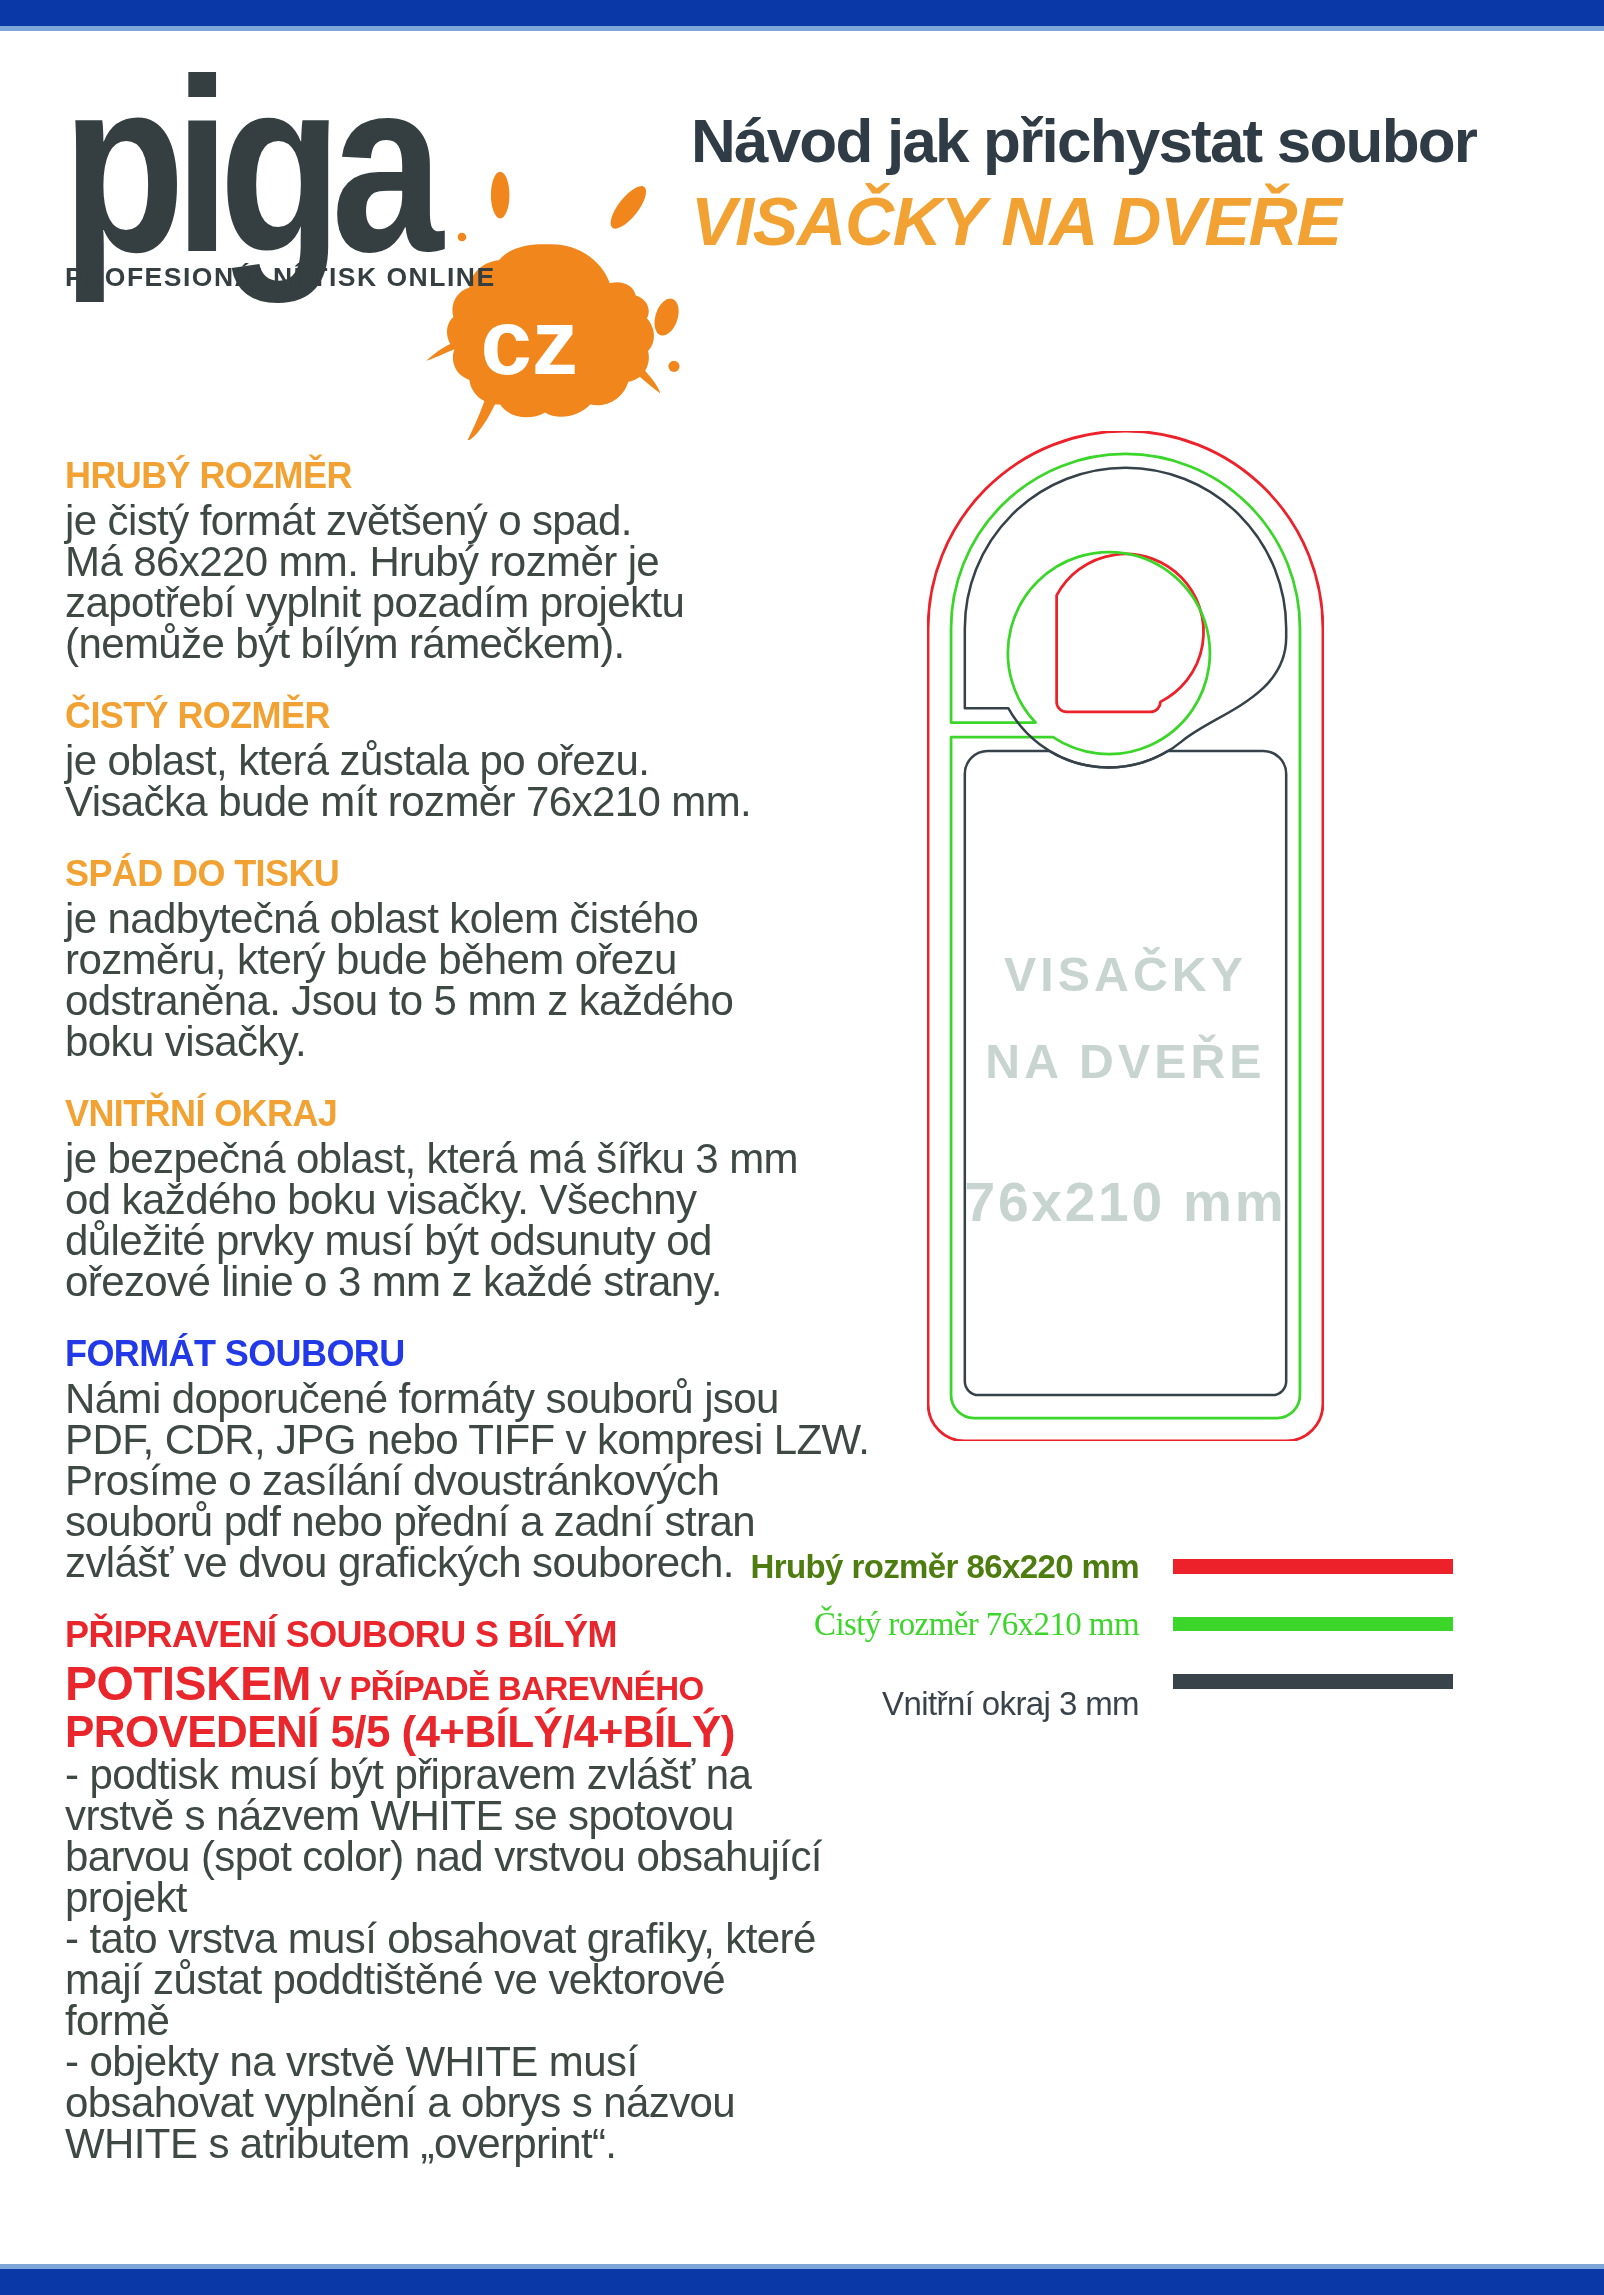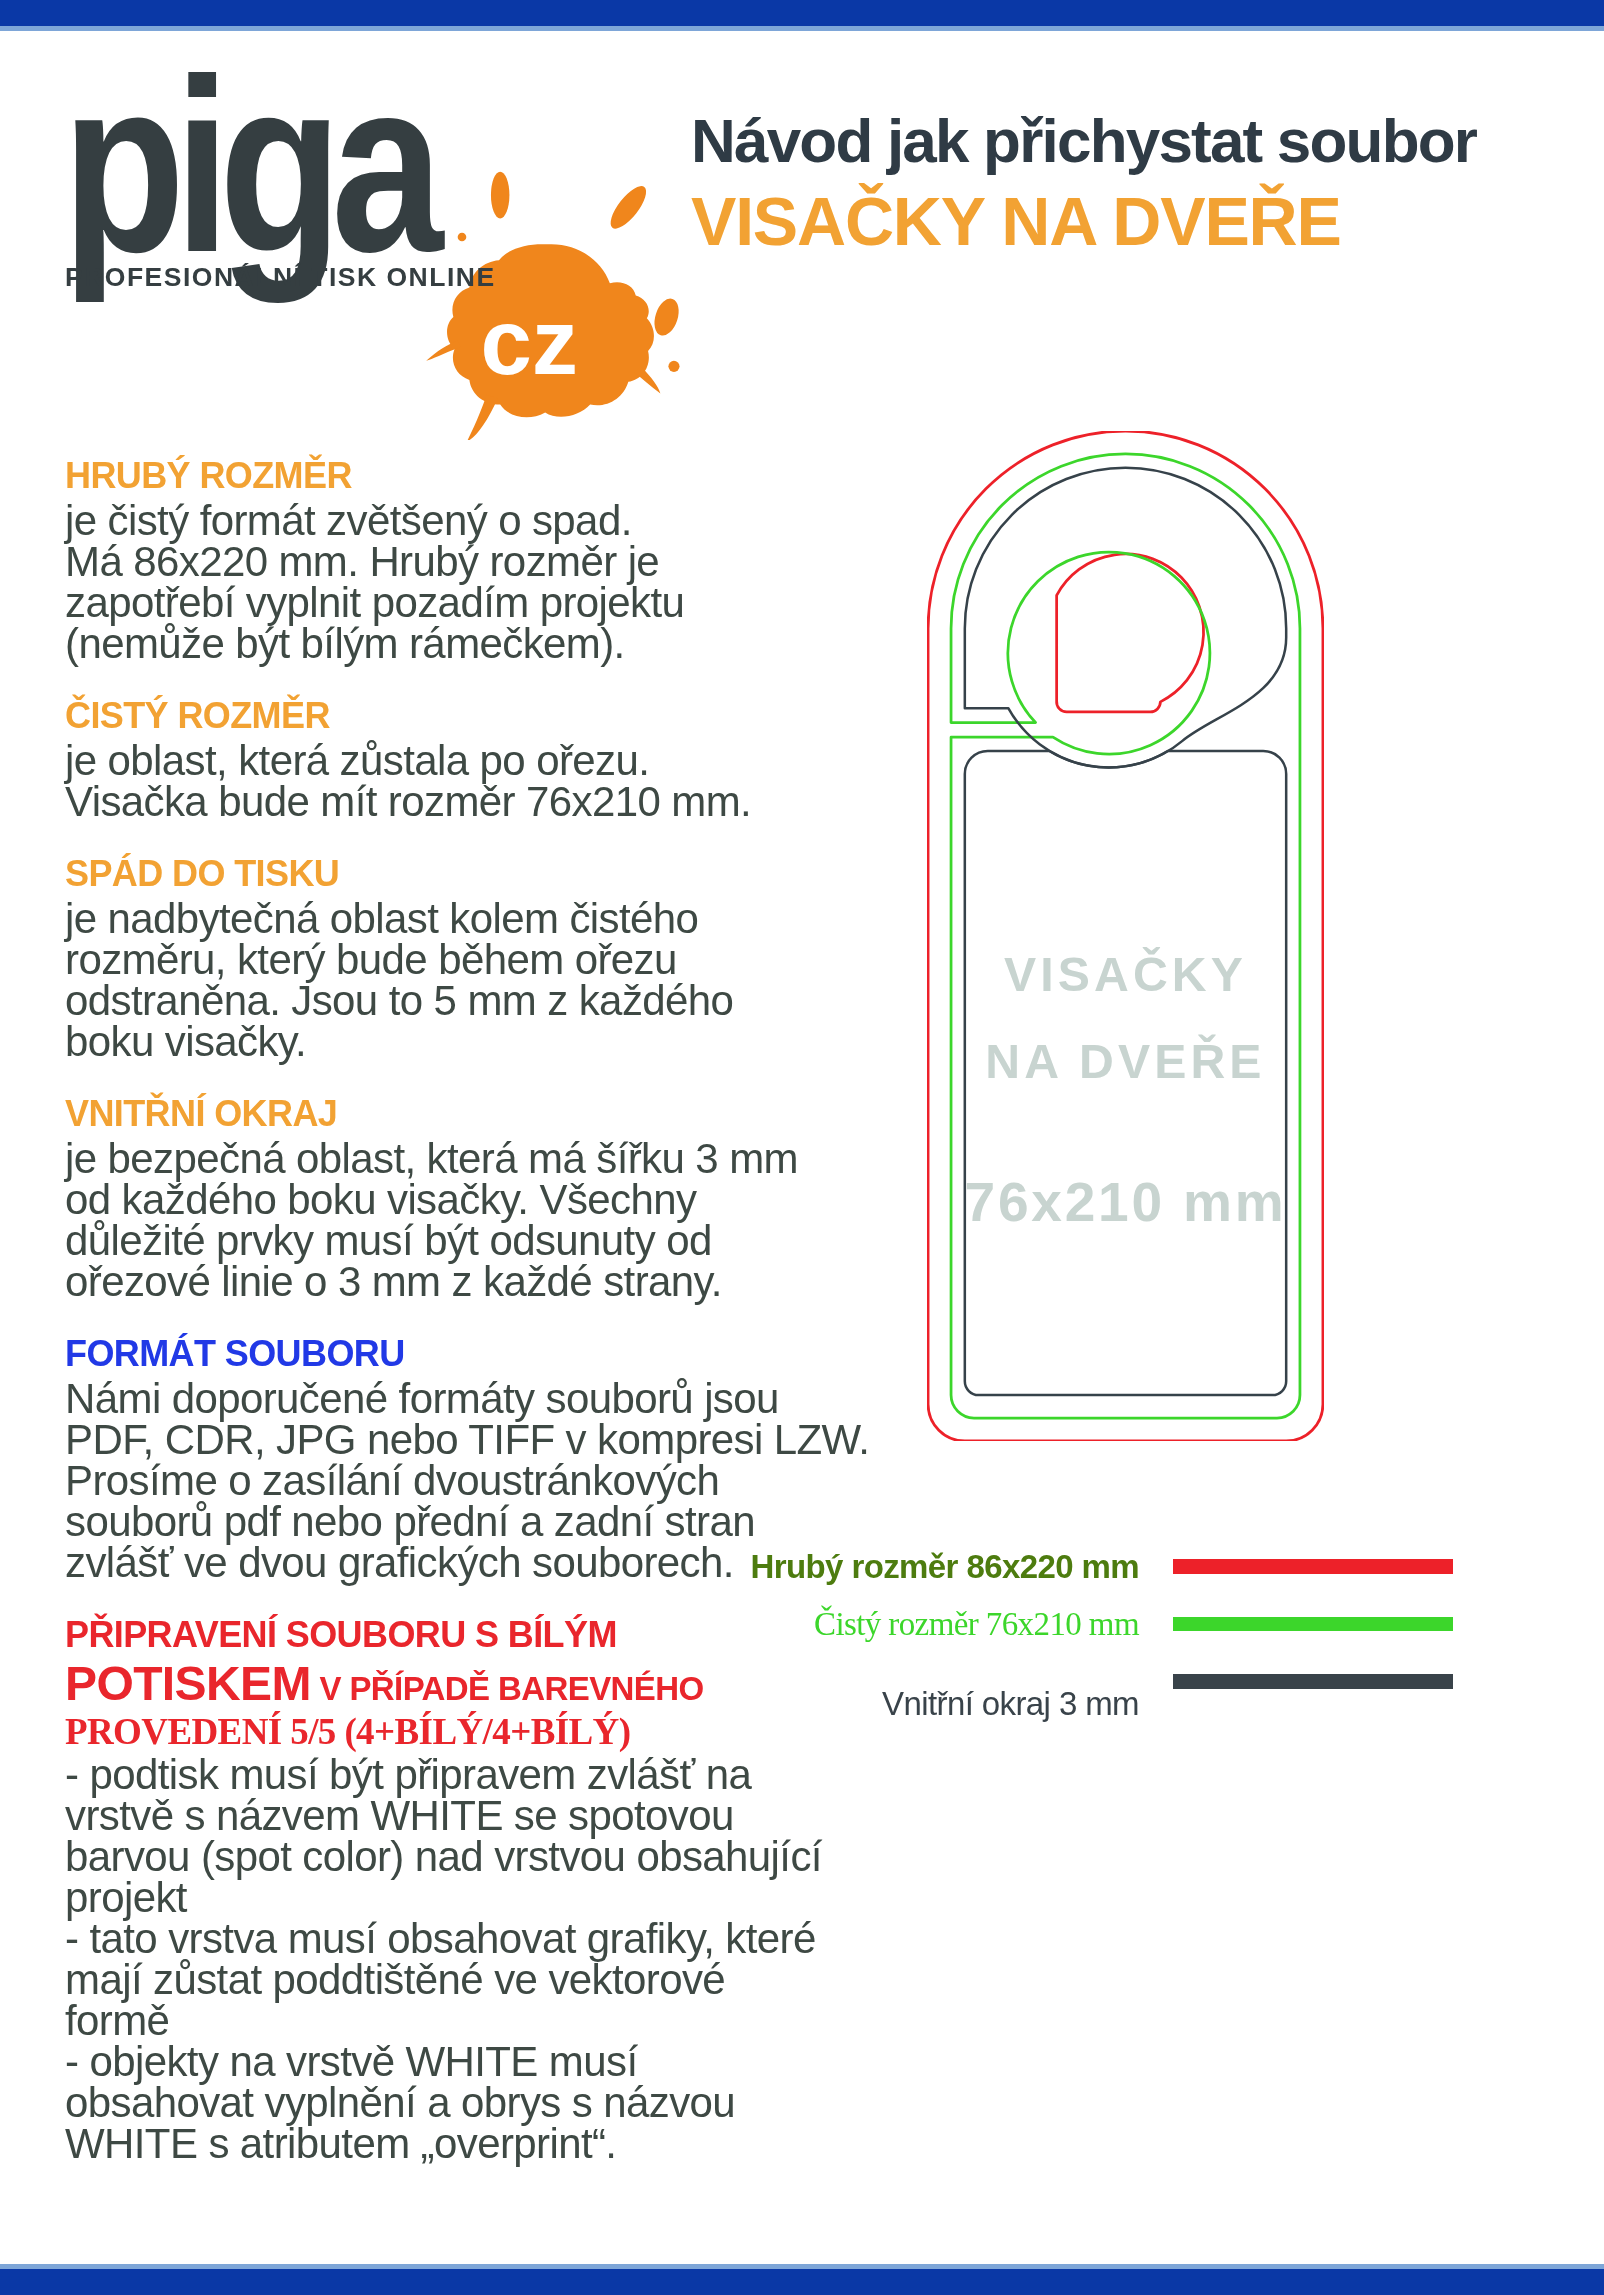--- a/index.html
+++ b/index.html
@@ -18,39 +18,39 @@
   .logo-word{left:62px;top:43px;font-size:246px;font-weight:bold;line-height:1;
     letter-spacing:-13.5px;color:#353e41;transform:scaleX(.82);transform-origin:0 0;}
   .logo-tagline{left:65px;top:262px;font-size:26.5px;font-weight:bold;
     letter-spacing:1.5px;color:#353e41;}
   .splash{left:425px;top:163px;width:265px;height:277px;}
 
   
   .page-title{left:691px;top:105px;font-size:62px;font-weight:bold;
     letter-spacing:-1.8px;color:#2f3b45;white-space:nowrap;}
   .page-subtitle{left:691px;top:182px;font-size:68px;font-weight:bold;
-    letter-spacing:-1.2px;color:#f2a233;white-space:nowrap;}
+    letter-spacing:-1.2px;color:#f2a233;white-space:nowrap;font-style:italic;}
 
   
   .col{left:65px;top:434px;width:776px;}
   .col h2{font-size:36px;line-height:49px;margin:27px 0 0 0;font-weight:bold;
     letter-spacing:-0.6px;white-space:nowrap;}
   .col .first{margin-top:17px;}
   .sec-orange{color:#f2a233;}
   .sec-blue{color:#2139e6;}
   .sec-red{color:#e9262c;}
   .ln{font-size:42px;line-height:41px;margin:0;color:#3e4944;
     letter-spacing:-0.6px;white-space:nowrap;}
   .wh-h1{font-size:48px;line-height:49px;margin:27px 0 0 0;font-weight:bold;
     letter-spacing:-0.6px;white-space:nowrap;}
   .wh-h2{font-size:33px;line-height:49px;font-weight:bold;margin:0;
     letter-spacing:-0.6px;white-space:nowrap;}
   .wh-h2 .big{font-size:48px;}
-  .wh-h3{font-size:37px;line-height:37px;font-weight:bold;margin:0 0 3.7px 0;
-    letter-spacing:-0.6px;white-space:nowrap;font-family:Liberation Serif, serif;}
+  .wh-h3{font-size:44px;line-height:37px;font-weight:bold;margin:0 0 3.7px 0;
+    letter-spacing:-0.6px;white-space:nowrap;}
 
   
   .diagram{left:927px;top:431px;width:397px;height:1010px;}
   .diagram svg{display:block;width:100%;height:100%;}
   .diagram text{font-family:"Liberation Sans", sans-serif;font-weight:bold;
     fill:#c8d4d0;}
 
   
   .legend{left:0;top:1550px;width:1604px;}
   .legend-row{display:flex;justify-content:flex-end;align-items:center;

